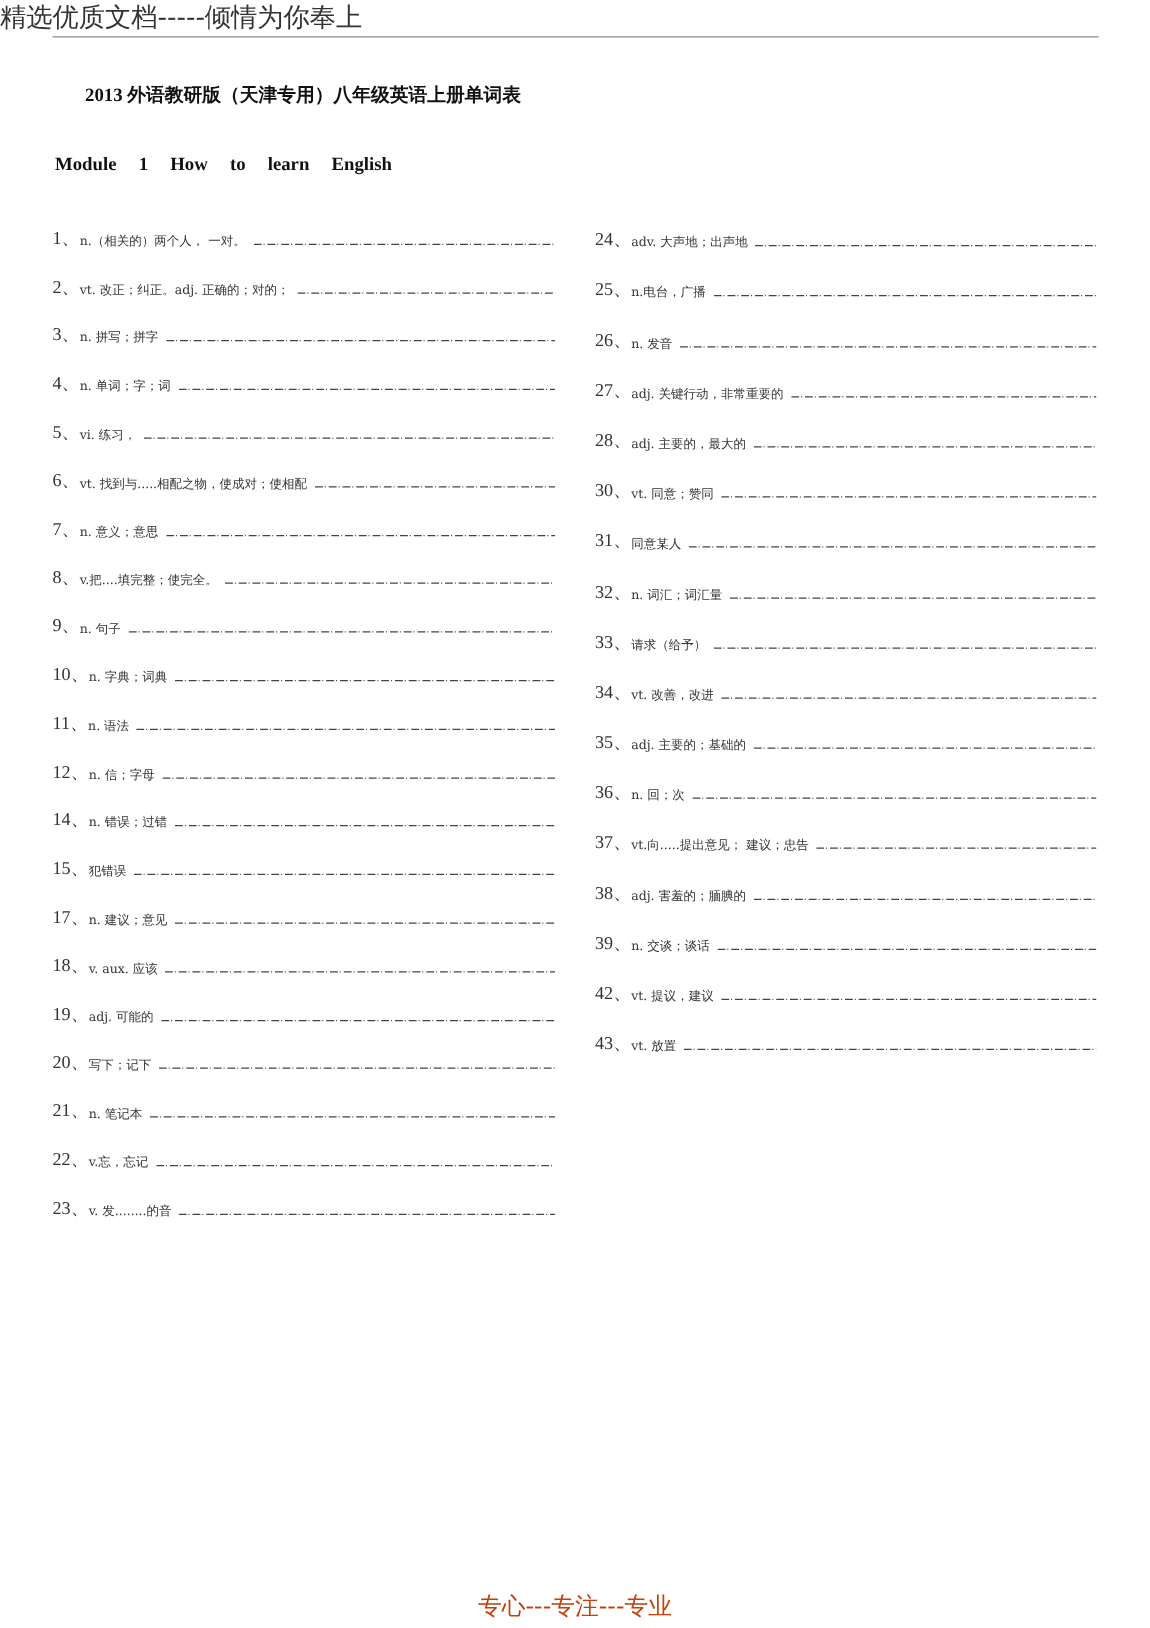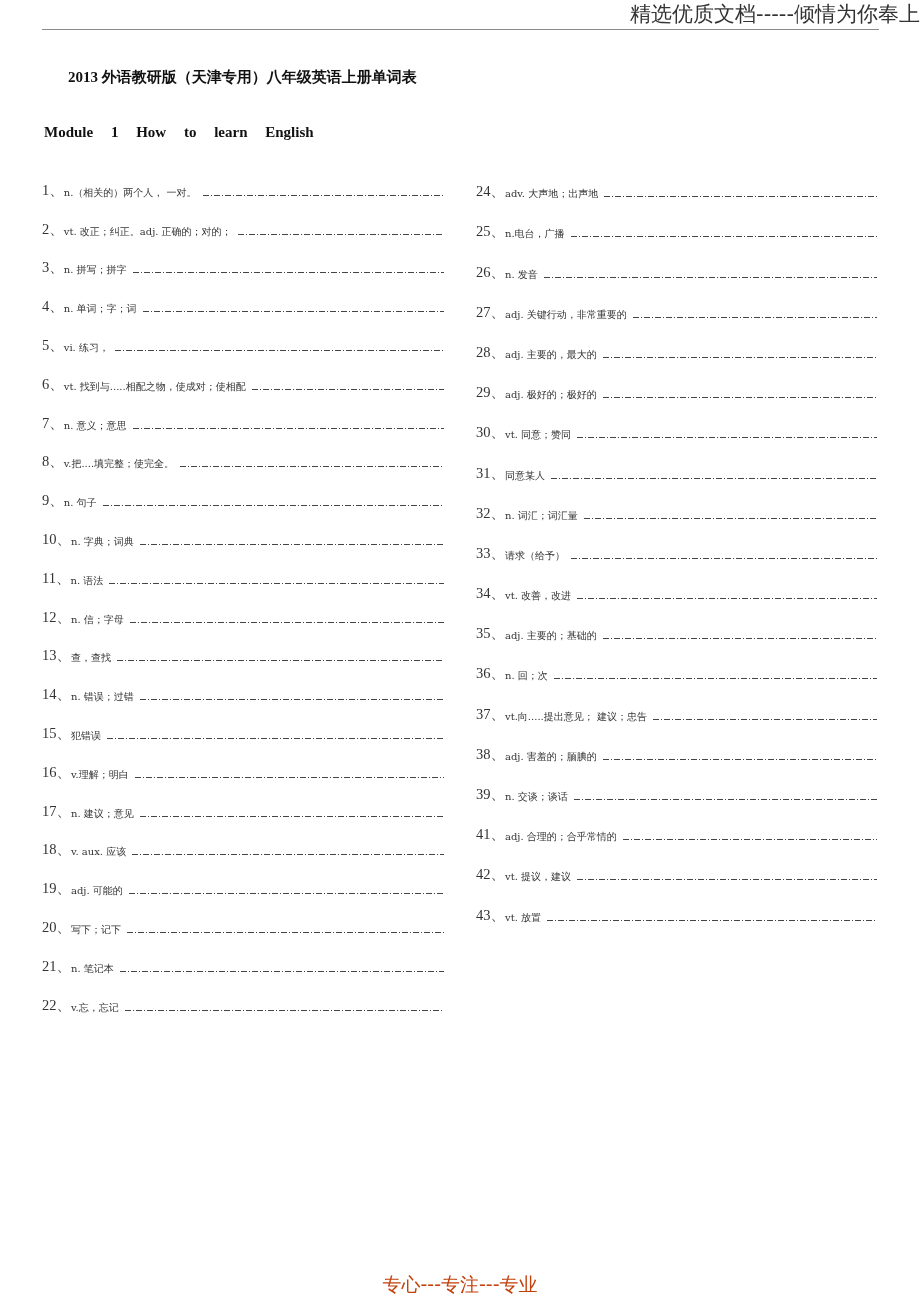--- a/index.html
+++ b/index.html
@@ -3,21 +3,21 @@
 <meta charset="utf-8">
 <style>
   html, body { margin: 0; padding: 0; background: #ffffff; }
   body {
     width: 920px; height: 1302px; position: relative; overflow: hidden;
     font-family: "DejaVu Serif", "Liberation Serif", serif;
     color: #222222;
   }
   .page-header {
     position: absolute; left: 0; top: 0; width: 920px; height: 30px;
-    text-align: right;
+    text-align: left;
     font-family: "DejaVu Sans", "Liberation Sans", sans-serif;
     font-size: 21px; line-height: 28px; color: #333333;
   }
   .header-rule {
     position: absolute; left: 42px; top: 29px; width: 837px; height: 0;
     border-top: 1px solid #8a8a8a;
   }
   .doc-title {
     position: absolute; left: 44px; top: 66px; width: 420px;
     font-family: "Liberation Serif", "DejaVu Serif", serif;
@@ -120,40 +120,30 @@
       <span class="num">11、</span>
       <span class="txt">n. 语法</span>
       <span class="blank"></span>
     </div>
     <div class="item">
       <span class="num">12、</span>
       <span class="txt">n. 信；字母</span>
       <span class="blank"></span>
     </div>
     <div class="item">
-      <span class="num">13、</span>
-      <span class="txt">查，查找</span>
-      <span class="blank"></span>
-    </div>
-    <div class="item">
       <span class="num">14、</span>
       <span class="txt">n. 错误；过错</span>
       <span class="blank"></span>
     </div>
     <div class="item">
       <span class="num">15、</span>
       <span class="txt">犯错误</span>
       <span class="blank"></span>
     </div>
     <div class="item">
-      <span class="num">16、</span>
-      <span class="txt">v.理解；明白</span>
-      <span class="blank"></span>
-    </div>
-    <div class="item">
       <span class="num">17、</span>
       <span class="txt">n. 建议；意见</span>
       <span class="blank"></span>
     </div>
     <div class="item">
       <span class="num">18、</span>
       <span class="txt">v. aux. 应该</span>
       <span class="blank"></span>
     </div>
     <div class="item">
@@ -169,20 +159,25 @@
     <div class="item">
       <span class="num">21、</span>
       <span class="txt">n. 笔记本</span>
       <span class="blank"></span>
     </div>
     <div class="item">
       <span class="num">22、</span>
       <span class="txt">v.忘，忘记</span>
       <span class="blank"></span>
     </div>
+    <div class="item">
+      <span class="num">23、</span>
+      <span class="txt">v. 发........的音</span>
+      <span class="blank"></span>
+    </div>
   </div>
 <div class="col right" id="col-right">
     <div class="item">
       <span class="num">24、</span>
       <span class="txt">adv. 大声地；出声地</span>
       <span class="blank"></span>
     </div>
     <div class="item">
       <span class="num">25、</span>
       <span class="txt">n.电台，广播</span>
@@ -197,25 +192,20 @@
       <span class="num">27、</span>
       <span class="txt">adj. 关键行动，非常重要的</span>
       <span class="blank"></span>
     </div>
     <div class="item">
       <span class="num">28、</span>
       <span class="txt">adj. 主要的，最大的</span>
       <span class="blank"></span>
     </div>
     <div class="item">
-      <span class="num">29、</span>
-      <span class="txt">adj. 极好的；极好的</span>
-      <span class="blank"></span>
-    </div>
-    <div class="item">
       <span class="num">30、</span>
       <span class="txt">vt. 同意；赞同</span>
       <span class="blank"></span>
     </div>
     <div class="item">
       <span class="num">31、</span>
       <span class="txt">同意某人</span>
       <span class="blank"></span>
     </div>
     <div class="item">
@@ -252,25 +242,20 @@
       <span class="num">38、</span>
       <span class="txt">adj. 害羞的；腼腆的</span>
       <span class="blank"></span>
     </div>
     <div class="item">
       <span class="num">39、</span>
       <span class="txt">n. 交谈；谈话</span>
       <span class="blank"></span>
     </div>
     <div class="item">
-      <span class="num">41、</span>
-      <span class="txt">adj. 合理的；合乎常情的</span>
-      <span class="blank"></span>
-    </div>
-    <div class="item">
       <span class="num">42、</span>
       <span class="txt">vt. 提议，建议</span>
       <span class="blank"></span>
     </div>
     <div class="item">
       <span class="num">43、</span>
       <span class="txt">vt. 放置</span>
       <span class="blank"></span>
     </div>
   </div>

